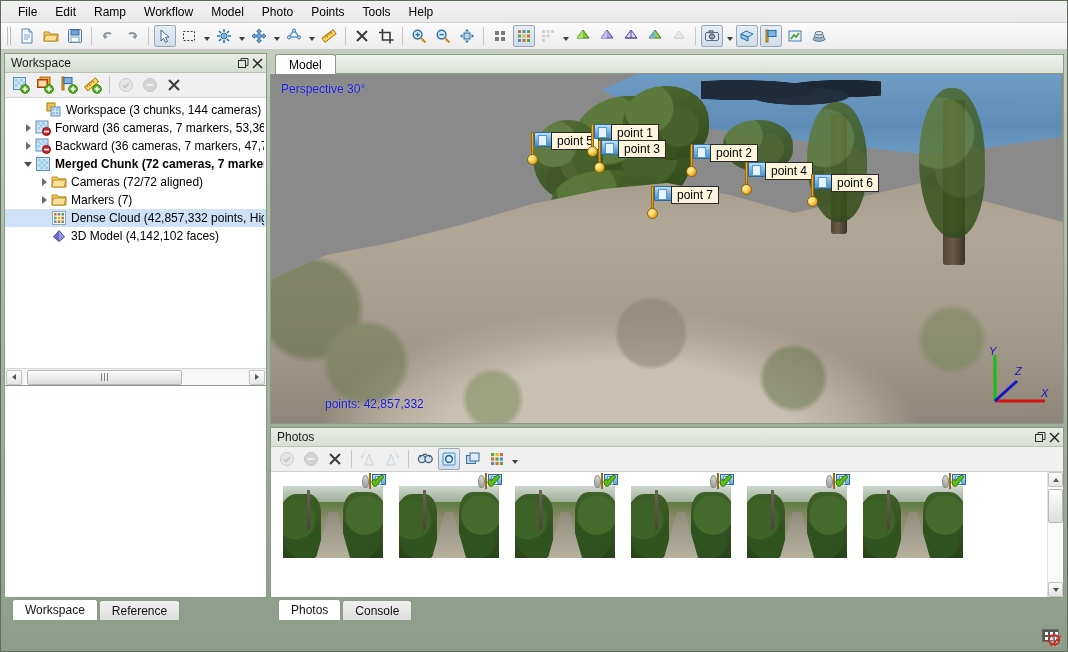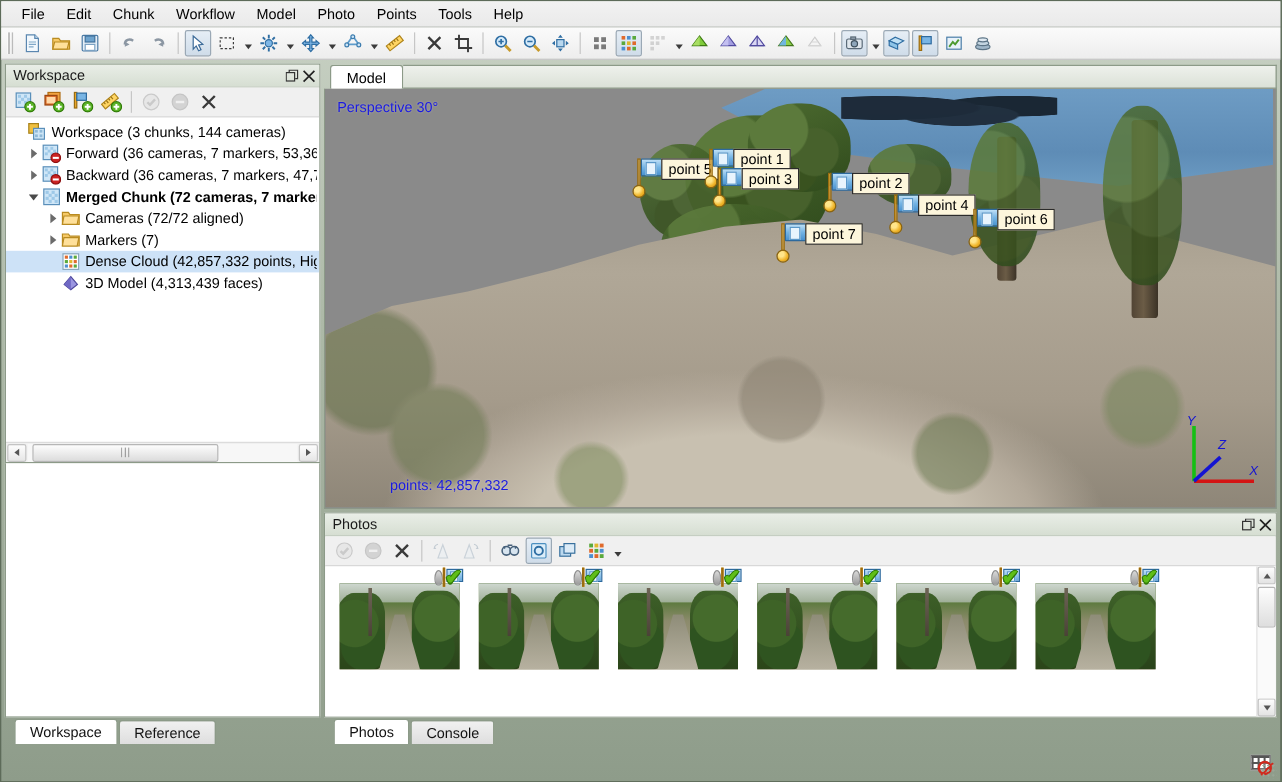--- a/index.html
+++ b/index.html
@@ -401,21 +401,21 @@
 </style>
 </head>
 <body>
 
 <div id="app-window">
 
 
   <div id="menu-bar">
     <div class="menu-item">File</div>
     <div class="menu-item">Edit</div>
-    <div class="menu-item">Chunk</div>
+    <div class="menu-item">Ramp</div>
     <div class="menu-item">Workflow</div>
     <div class="menu-item">Model</div>
     <div class="menu-item">Photo</div>
     <div class="menu-item">Points</div>
     <div class="menu-item">Tools</div>
     <div class="menu-item">Help</div>
   </div>
 
   <div id="toolbar">
     <div class="tb-grip"></div>
@@ -735,21 +735,21 @@
           </div>
           <div class="tb-btn">
             <svg width="16" height="16" viewBox="0 0 16 16">
                 <path d="M3 3l10 10M13 3L3 13" stroke="#3b3b3b" stroke-width="2"></path>
               </svg>
           </div>
         </div>
 
         <div id="ws-tree">
 
-          <div class="tree-row" style="padding-left:4px;">
+          <div class="tree-row" style="padding-left:4px;margin-left:23px;">
             <span class="tw-arrow"></span>
             <span class="tree-ico">
               <svg width="16" height="16" viewBox="0 0 16 16">
                   <rect x="1" y="1" width="8" height="8" fill="#f0c040" stroke="#a8821a"></rect>
                   <rect x="5" y="5" width="9" height="9" fill="#cfe6f7" stroke="#5a8fba"></rect>
                   <g fill="#8fb9d8">
                     <rect x="6.2" y="6.2" width="2.3" height="2.3"></rect>
                     <rect x="10" y="6.2" width="2.3" height="2.3"></rect>
                     <rect x="6.2" y="10" width="2.3" height="2.3"></rect>
                     <rect x="10" y="10" width="2.3" height="2.3"></rect>
@@ -872,21 +872,21 @@
           </div>
 
           <div class="tree-row" style="padding-left:32px;">
             <span class="tw-arrow"></span>
             <span class="tree-ico">
               <svg width="16" height="16" viewBox="0 0 16 16">
                   <path d="M8 2.5l5.5 6.5L8 13.5 2.5 9z" fill="#9a95e0" stroke="#4f489c"></path>
                   <path d="M8 2.5L2.5 9 8 13.5z" fill="#6f68c4"></path>
                 </svg>
             </span>
-            <span class="tree-label">3D Model (4,313,439 faces)</span>
+            <span class="tree-label">3D Model (4,142,102 faces)</span>
           </div>
         </div>
 
         <div id="ws-hscroll">
           <div class="sb-arrow">
               <i class="l"></i>
             </div>
           <div class="track">
             <div class="thumb">
                 <b></b>

